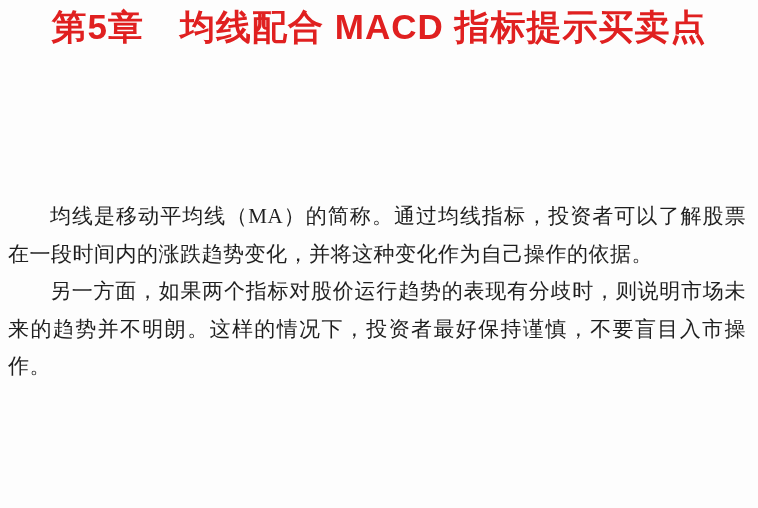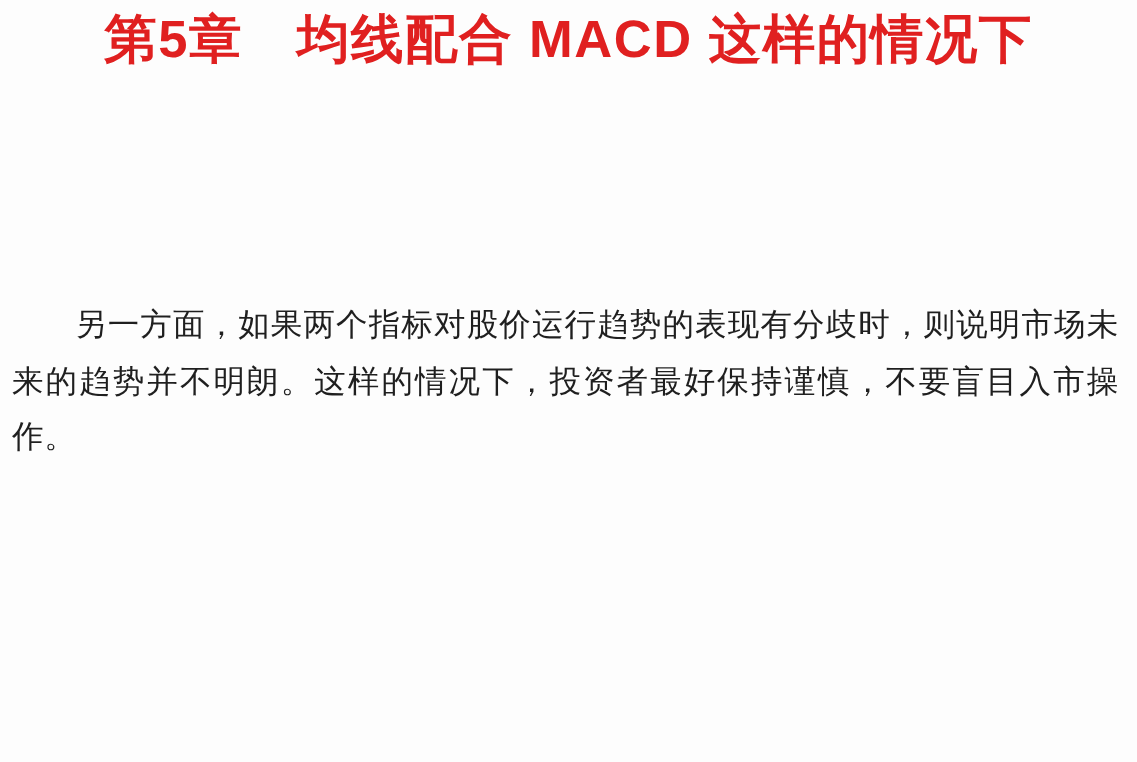--- a/index.html
+++ b/index.html
@@ -38,17 +38,18 @@
   }
   .doc-body p {
     margin: 0;
     text-indent: 2em;
   }
 </style>
 </head>
 <body>
 
 <div class="page">
-  <h1 class="chapter-title" style="color: rgb(224, 32, 32);">第5章　均线配合 MACD 这样的情况下</h1>
+  <h1 class="chapter-title" style="color: rgb(224, 32, 32);">第5章　均线配合 MACD 指标提示买卖点</h1>
   <div class="doc-body">
+    <p>均线是移动平均线（MA）的简称。通过均线指标，投资者可以了解股票在一段时间内的涨跌趋势变化，并将这种变化作为自己操作的依据。</p>
     <p>另一方面，如果两个指标对股价运行趋势的表现有分歧时，则说明市场未来的趋势并不明朗。这样的情况下，投资者最好保持谨慎，不要盲目入市操作。</p>
   </div>
 </div>
 
 </body></html>

